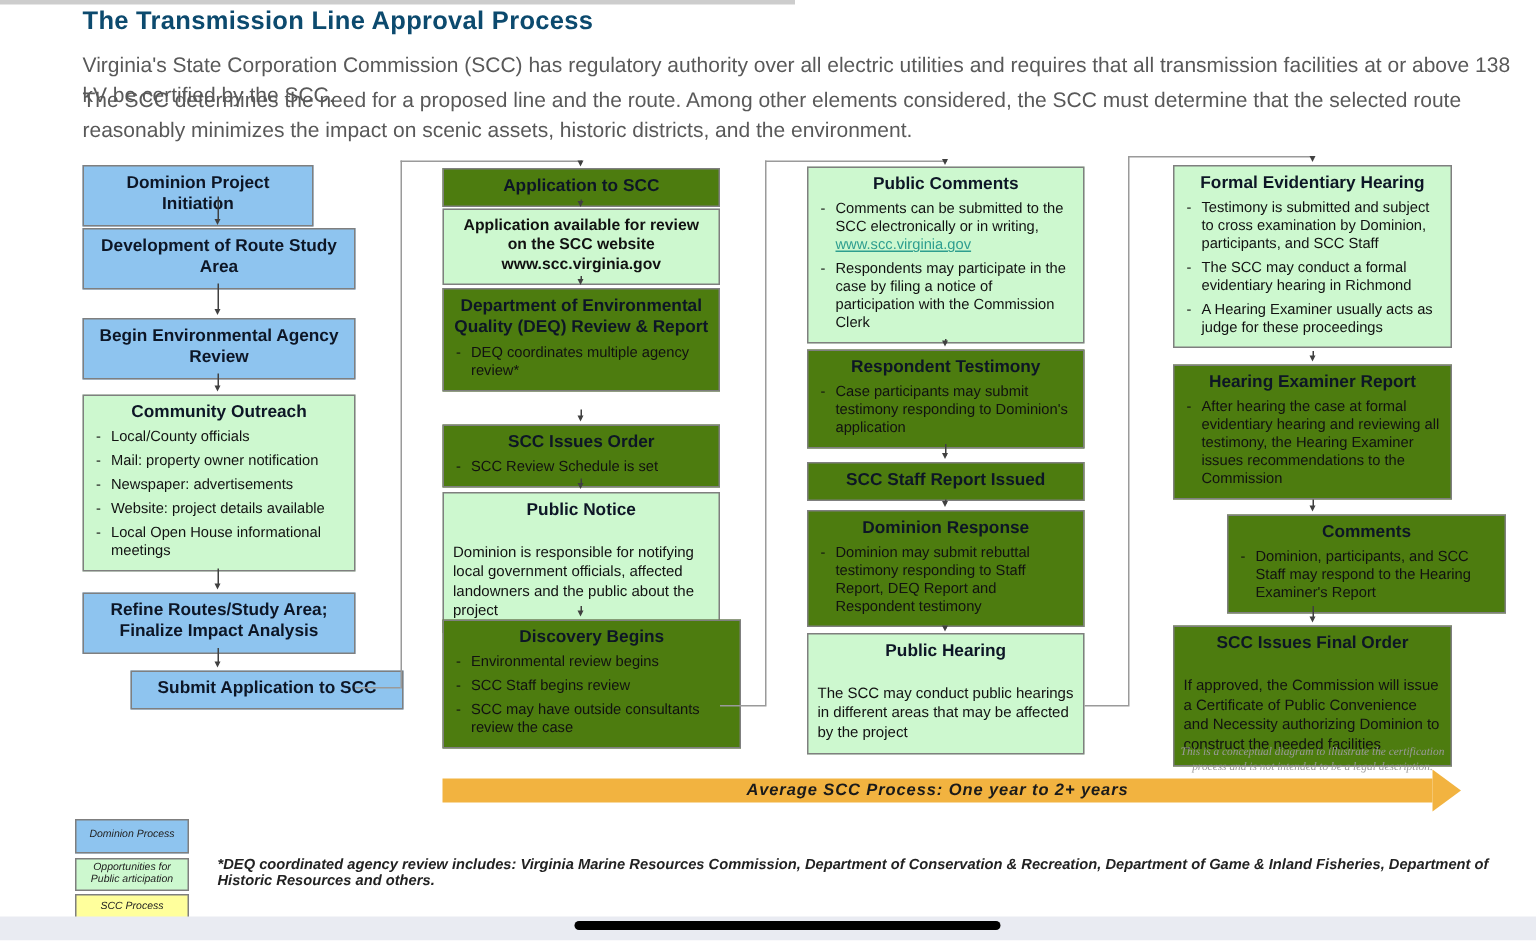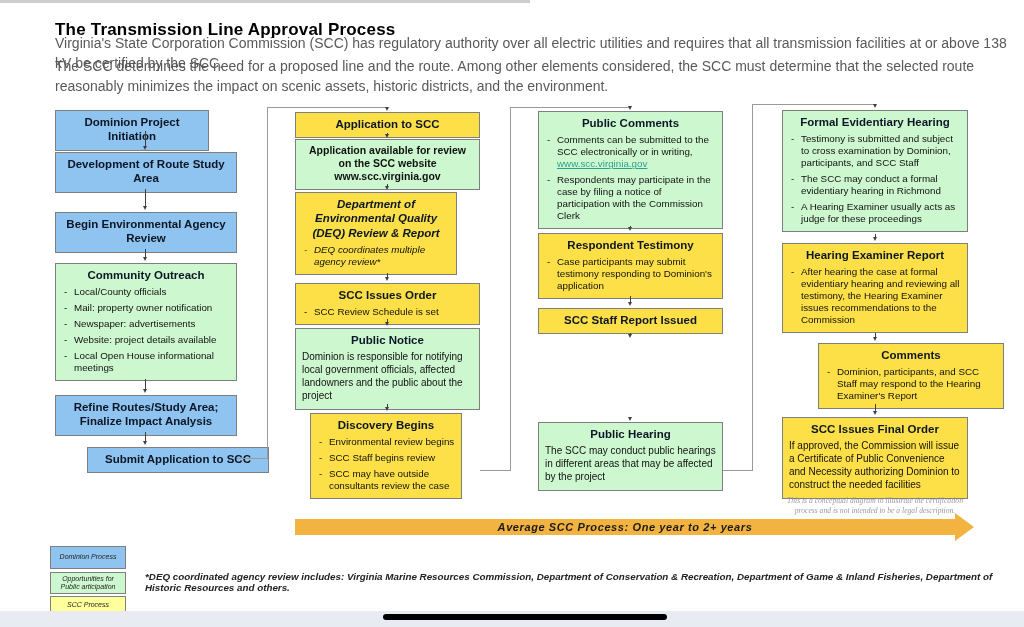--- a/index.html
+++ b/index.html
@@ -1,34 +1,34 @@
 <!DOCTYPE html>
 <html><head>
 <meta charset="utf-8">
 <style>
   html,body{margin:0;padding:0;}
   body{font-family:"Liberation Sans","DejaVu Sans",sans-serif;background:#ffffff;}
   .page{position:relative;width:1024px;height:627px;background:#ffffff;overflow:hidden;}
 
   .top-strip{position:absolute;left:0;top:0;width:530px;height:3px;background:#cdcdcd;}
 
-  .page-title{position:absolute;left:55px;top:20px;font-size:17px;font-weight:bold;color:#000000;letter-spacing:0.2px;}
+  .page-title{position:absolute;left:55px;top:4px;font-size:17px;font-weight:bold;color:#0c4a6e;letter-spacing:0.2px;}
   .intro{position:absolute;left:55px;width:962px;font-size:14px;color:#595959;line-height:1.45;}
   .intro1{top:33px;}
   .intro2{top:56px;}
 
   .box{position:absolute;border:1px solid #7f7f7f;box-sizing:border-box;padding:4px 6px 6px;color:#111;}
   .blue{background:#8ec4ef;}
   .green{background:#cdf8cf;}
-  .yellow{background:#fde047;}
+  .yellow{background:#4d7c0f;}
   .box-title{font-weight:bold;text-align:center;font-size:11.5px;line-height:1.25;color:#0d1626;}
   .center-strong .box-title{font-size:10.5px;color:#111;}
   .bullet{font-size:9.8px;line-height:1.22;margin-top:4px;padding-left:12px;position:relative;text-align:left;}
   .bullet::before{content:"-";position:absolute;left:2px;top:0;}
-  .box-body{font-size:10px;line-height:1.28;margin-top:4px;text-align:left;}
+  .box-body{font-size:10px;line-height:1.28;margin-top:16px;text-align:left;}
   .boxlink{color:#2e9e8f;text-decoration:underline;cursor:pointer;}
 
   .varrow{position:absolute;width:1px;background:#404040;}
   .varrow::after{content:"";position:absolute;bottom:-4px;left:-2px;border:2.5px solid transparent;border-top:4px solid #404040;}
   .cline{position:absolute;background:#9a9a9a;}
 
   .timeline{position:absolute;left:295px;top:519px;width:660px;height:16px;background:#f2b340;}
   .timeline::after{content:"";position:absolute;right:-19px;top:-6px;width:0;height:0;border-top:14px solid transparent;border-bottom:14px solid transparent;border-left:19px solid #f2b340;}
   .timeline-label{width:100%;text-align:center;font-size:11px;font-weight:bold;font-style:italic;line-height:16px;color:#1a1a1a;letter-spacing:0.6px;}
 
@@ -77,50 +77,54 @@
   <div class="box blue" style="left:55px;top:447px;width:182px;margin-left:32px;">
     <div class="box-title">Submit Application to SCC</div>
   </div>
 
   <div class="box yellow" style="left:295px;top:112px;width:185px;">
     <div class="box-title">Application to SCC</div>
   </div>
   <div class="box green center-strong" style="left:295px;top:139px;width:185px;">
     <div class="box-title">Application available for review on the SCC website www.scc.virginia.gov</div>
   </div>
-  <div class="box yellow" style="left:295px;top:192px;width:162px;font-style:italic;">
+  <div class="box yellow" style="left:295px;top:192px;width:185px;">
     <div class="box-title">Department of Environmental Quality (DEQ) Review &amp; Report</div>
     <div class="bullet">DEQ coordinates multiple agency review*</div>
   </div>
   <div class="box yellow" style="left:295px;top:283px;width:185px;">
     <div class="box-title">SCC Issues Order</div>
     <div class="bullet">SCC Review Schedule is set</div>
   </div>
   <div class="box green" style="left:295px;top:328px;width:185px;">
     <div class="box-title">Public Notice</div>
     <div class="box-body">Dominion is responsible for notifying local government officials, affected landowners and the public about the project</div>
   </div>
-  <div class="box yellow" style="left:310px;top:413px;width:152px;">
+  <div class="box yellow" style="left:295px;top:413px;width:199px;">
     <div class="box-title">Discovery Begins</div>
     <div class="bullet">Environmental review begins</div>
     <div class="bullet">SCC Staff begins review</div>
     <div class="bullet">SCC may have outside consultants review the case</div>
   </div>
 
   <div class="box green" style="left:538px;top:111px;width:185px;">
     <div class="box-title">Public Comments</div>
     <div class="bullet"><span>Comments can be submitted to the SCC electronically or in writing,</span> <a class="boxlink">www.scc.virginia.gov</a></div>
     <div class="bullet">Respondents may participate in the case by filing a notice of participation with the Commission Clerk</div>
   </div>
   <div class="box yellow" style="left:538px;top:233px;width:185px;">
     <div class="box-title">Respondent Testimony</div>
     <div class="bullet">Case participants may submit testimony responding to Dominion's application</div>
   </div>
   <div class="box yellow" style="left:538px;top:308px;width:185px;">
     <div class="box-title">SCC Staff Report Issued</div>
+  </div>
+  <div class="box yellow" style="left:538px;top:340px;width:185px;">
+    <div class="box-title">Dominion Response</div>
+    <div class="bullet">Dominion may submit rebuttal testimony responding to Staff Report, DEQ Report and Respondent testimony</div>
   </div>
   <div class="box green" style="left:538px;top:422px;width:185px;">
     <div class="box-title">Public Hearing</div>
     <div class="box-body">The SCC may conduct public hearings in different areas that may be affected by the project</div>
   </div>
 
   <div class="box green" style="left:782px;top:110px;width:186px;">
     <div class="box-title">Formal Evidentiary Hearing</div>
     <div class="bullet">Testimony is submitted and subject to cross examination by Dominion, participants, and SCC Staff</div>
     <div class="bullet">The SCC may conduct a formal evidentiary hearing in Richmond</div>

